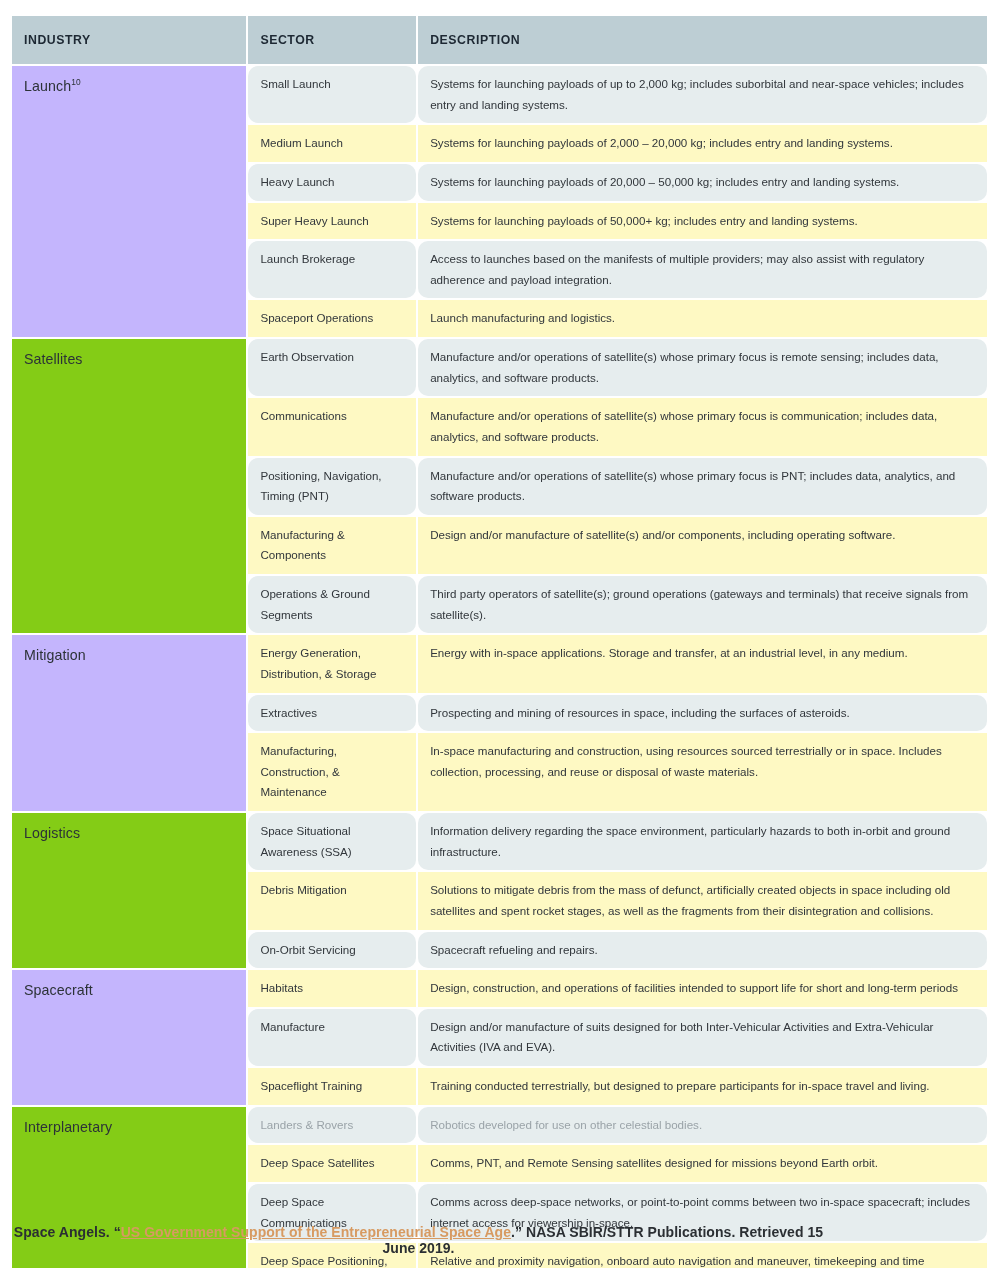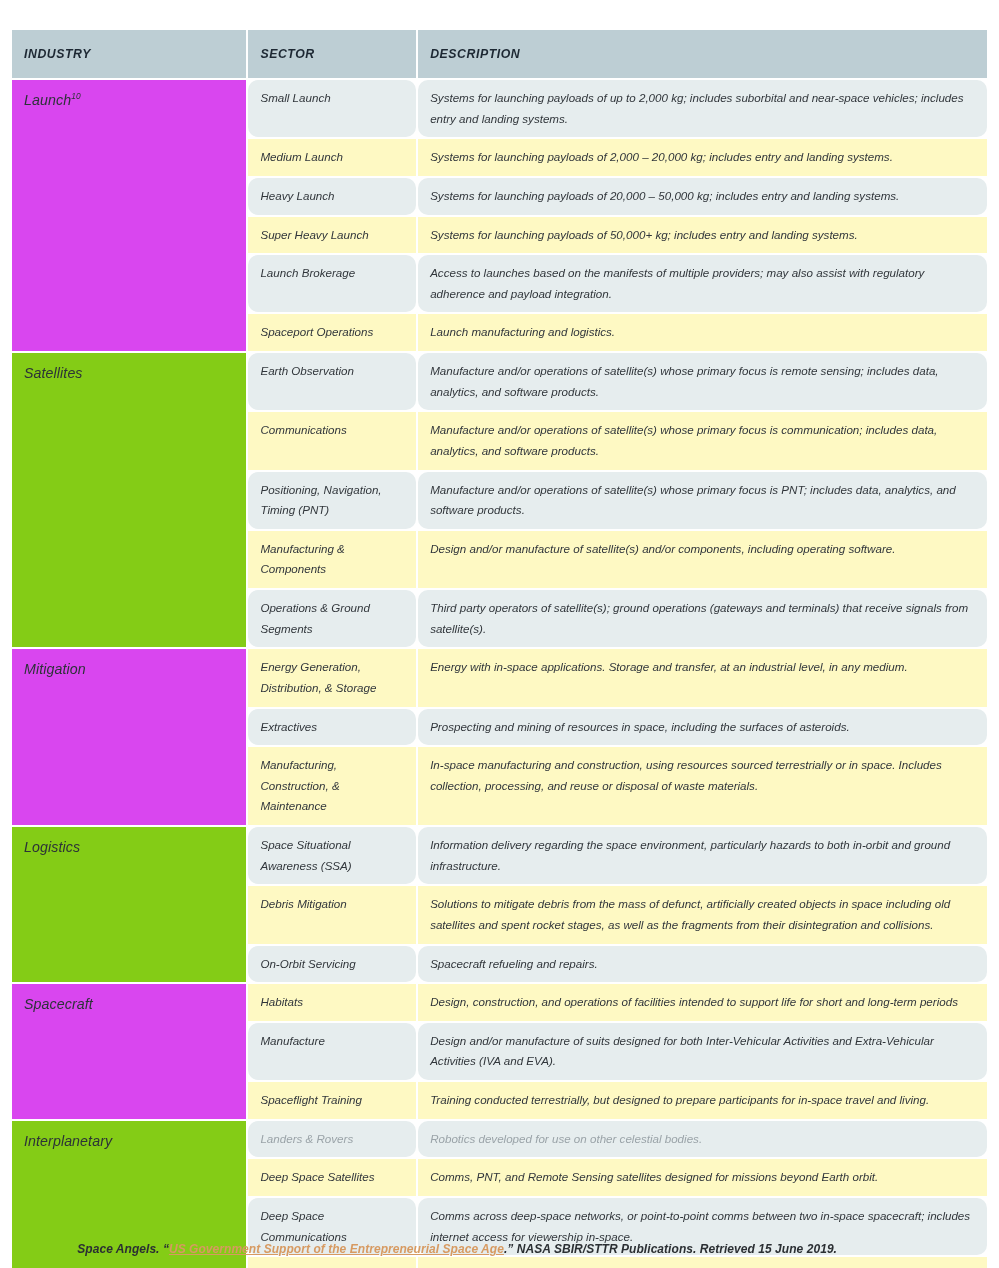--- a/index.html
+++ b/index.html
@@ -8,22 +8,21 @@
     background:#ffffff;
     font-family:"Liberation Sans","DejaVu Sans",sans-serif;
     color:#2b2f33;
     -webkit-font-smoothing:antialiased;
     overflow:hidden;
   }
   .sheet{
     position:relative;
     width:837px;height:1268px;
     box-sizing:border-box;
-    padding:28px 10px 0 10px;
-    font-style:italic;
+    padding:14px 10px 0 10px;
   }
   table.taxonomy{
     border-collapse:separate;
     border-spacing:2px 2px;
     width:979px;
     table-layout:fixed;
   }
   col.c-industry{width:232px;}
   col.c-sector{width:166px;}
   col.c-desc{width:563px;}
@@ -49,31 +48,31 @@
   td.industry{
     font-size:14.2px;
     line-height:1.3;
     color:#2c3237;
     padding-top:11px;
     letter-spacing:.1px;
   }
   
   .tint-a{background:#e6edee;border-radius:10px;}
   .tint-b{background:#fef9c3;}
-  .tint-ind-a{background:#d946ef;}
+  .tint-ind-a{background:#c4b5fd;}
   .tint-ind-b{background:#84cc16;}
   .faded{color:#9aa3a8;}
   sup{font-size:8.4px;vertical-align:super;line-height:0;}
 
   .footnote{
     position:absolute;
     left:0;right:0;
     bottom:12px;
-    text-align:right;
-    font-size:12px;
+    text-align:center;
+    font-size:14px;
     color:#2b2f33;
     font-weight:bold;
     letter-spacing:.05px;
   }
   .footnote .cite-link{
     color:#d79a61;
     text-decoration:underline;
     font-weight:bold;
   }
   .footnote .plain{font-weight:bold;}

